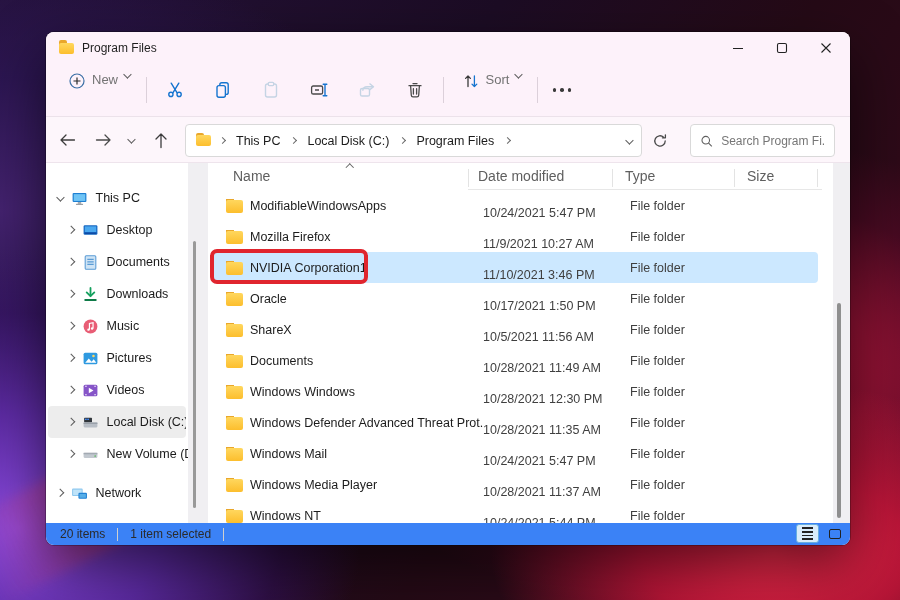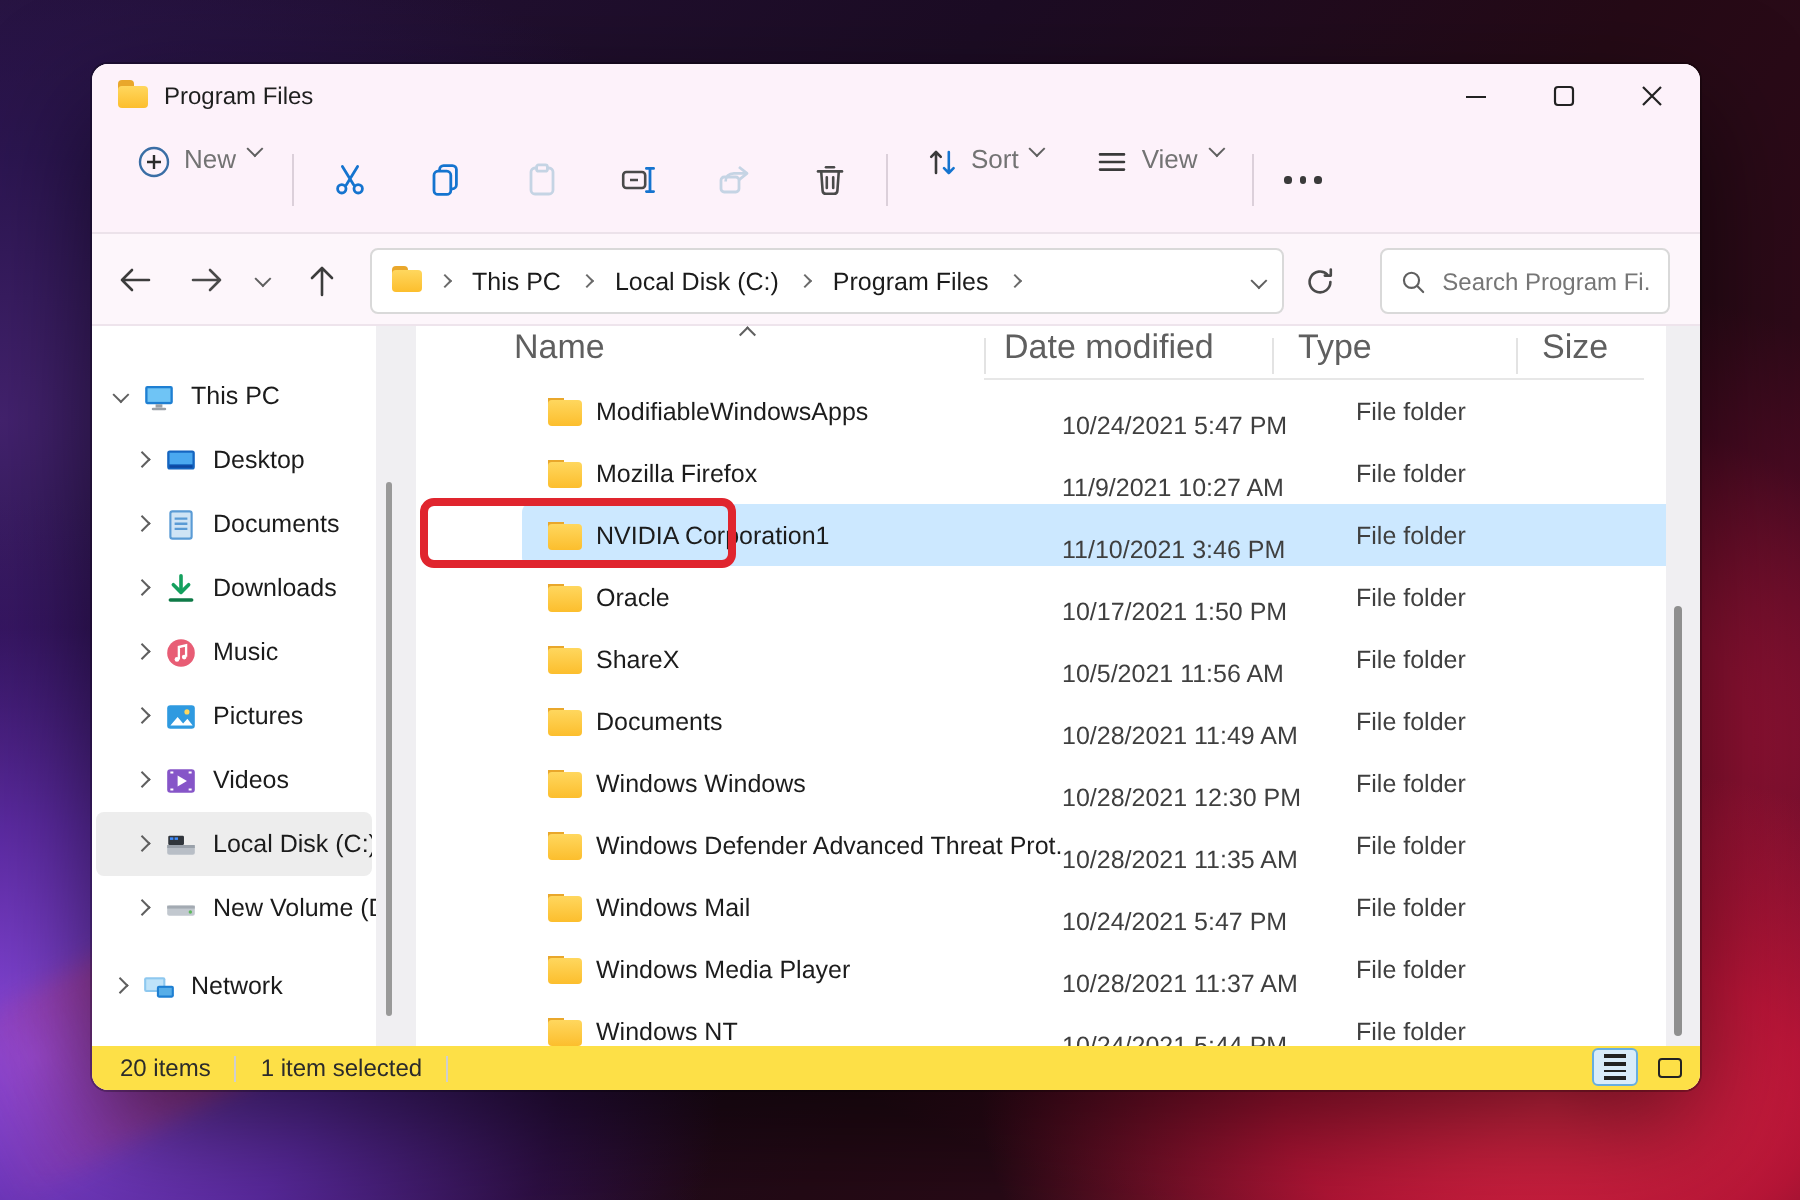--- a/index.html
+++ b/index.html
@@ -69,41 +69,41 @@
   .sitem.lvl0 { padding-left:11px; }
   .sitem .chv { flex:none; }
   .sitem .lbl { font-size:12.5px; color:#1b1b1b; }
   .sitem.sel { background:#ededed; border-radius:4px; margin:0 2px; padding-left:20px; }
   .sitem svg { flex:none; }
   .gap8 { height:7px; }
   .sidetrack { position:absolute; left:142px; top:0; width:20px; bottom:0; background:#f0eff2; }
   .sidethumb { position:absolute; left:5px; top:78px; width:3px; height:267px; border-radius:2px; background:#999; }
   
   .farea { position:absolute; left:162px; top:0; right:0; bottom:0; }
-  .fhead { position:relative; height:27px; display:flex; align-items:flex-end; color:#5f5f5f; font-size:17px; padding-bottom:4px;margin-left:24px; }
+  .fhead { position:relative; height:27px; display:flex; align-items:flex-end; color:#5f5f5f; font-size:14px; padding-bottom:4px; }
   .fhead .hsep { position:absolute; bottom:3px; width:1px; height:18px; background:#e3e3e3; }
   .fhead .hline { position:absolute; left:260px; right:28px; bottom:0; height:1px; background:#e7e7e7; }
   .caret { position:absolute; left:139px; top:2px; }
   .hname { position:absolute; left:25px; bottom:6px; }
   .hdate { position:absolute; left:270px; bottom:6px; }
   .htype { position:absolute; left:417px; bottom:6px; }
   .hsize { position:absolute; left:539px; bottom:6px; }
-  .rows { position:absolute; left:0; top:27px; right:0; bottom:0; overflow:hidden;padding-left:48px; }
+  .rows { position:absolute; left:0; top:27px; right:0; bottom:0; overflow:hidden; }
   .row { position:relative; height:31px; margin-left:5px; width:605px; display:flex; align-items:center; border-radius:4px; }
   .row.sel { background:#cce8ff; }
   .cell { font-size:12.5px; color:#1c1c1c; white-space:nowrap; overflow:hidden; }
   .cname { position:relative; width:270px; padding-left:37px; flex:none; }
   .cname .fold { position:absolute; left:13px; top:50%; margin-top:-6px; }
   .cdate { width:147px; flex:none; color:#3f3f3f;margin-top:15px; }
   .ctype { width:122px; flex:none; color:#3f3f3f; }
   .redbox { position:absolute; left:2px; top:86px; width:158px; height:35px; border:4px solid #e0252e; border-radius:7px; z-index:5; pointer-events:none; }
   .maintrack { position:absolute; right:0; top:0; width:17px; bottom:0; background:#f0eff2; }
   .mainthumb { position:absolute; left:4px; top:140px; width:4px; height:215px; border-radius:2px; background:#8f8f8f; }
   
-  .status { position:absolute; left:0; bottom:0; right:0; height:22px; background:#fde047; display:flex; align-items:center; padding-left:14px; gap:12px; font-size:12px; color:#2b2b2b; z-index:6; }
+  .status { position:absolute; left:0; bottom:0; right:0; height:22px; background:#3b82f6; display:flex; align-items:center; padding-left:14px; gap:12px; font-size:12px; color:#2b2b2b; z-index:6; }
   .ssep { width:1px; height:13px; background:#cfcfcf; }
   .views { position:absolute; right:4px; bottom:2px; display:flex; gap:4px; z-index:7; }
   .vbtn { width:23px; height:19px; display:flex; align-items:center; justify-content:center; border-radius:3px; }
   .vbtn.active { background:#d9ecfa; border:1px solid #67aee0; }
   .vlines { display:flex; flex-direction:column; gap:2px; }
   .vlines i { width:11px; height:1.6px; background:#222; }
   .vrect { width:12px; height:10px; border:1.6px solid #222; border-radius:2px; }
 </style>
 </head>
 <body>
@@ -186,27 +186,20 @@
         <path d="M8.4 8.6v5.4M11.6 8.6v5.4" stroke="#4a4a4a" stroke-width="1.3" stroke-linecap="round"></path>
       </svg>
     </div>
     <div class="tdiv"></div>
     <div class="tbtn" style="margin-left:2px">
       <svg width="18" height="18" viewBox="0 0 18 18" fill="none">
         <path d="M6 14.5V4M6 4L3.6 6.4M6 4l2.4 2.4" stroke="#3a3a3a" stroke-width="1.3" stroke-linecap="round" stroke-linejoin="round"></path>
         <path d="M12.4 4v10.5M12.4 14.5L10 12.1M12.4 14.5l2.4-2.4" stroke="#1574cf" stroke-width="1.3" stroke-linecap="round" stroke-linejoin="round"></path>
       </svg>
       <span>Sort</span>
-      <span class="chv"></span>
-    </div>
-    <div class="tbtn" style="margin-left:10px">
-      <svg width="18" height="18" viewBox="0 0 18 18">
-        <path d="M3 5.2h12M3 9h12M3 12.8h12" stroke="#3a3a3a" stroke-width="1.3" stroke-linecap="round"></path>
-      </svg>
-      <span>View</span>
       <span class="chv"></span>
     </div>
     <div class="tdiv"></div>
     <div class="ibtn" style="width:32px">
       <span class="dots">
           <i></i>
           <i></i>
           <i></i>
         </span>
     </div>

